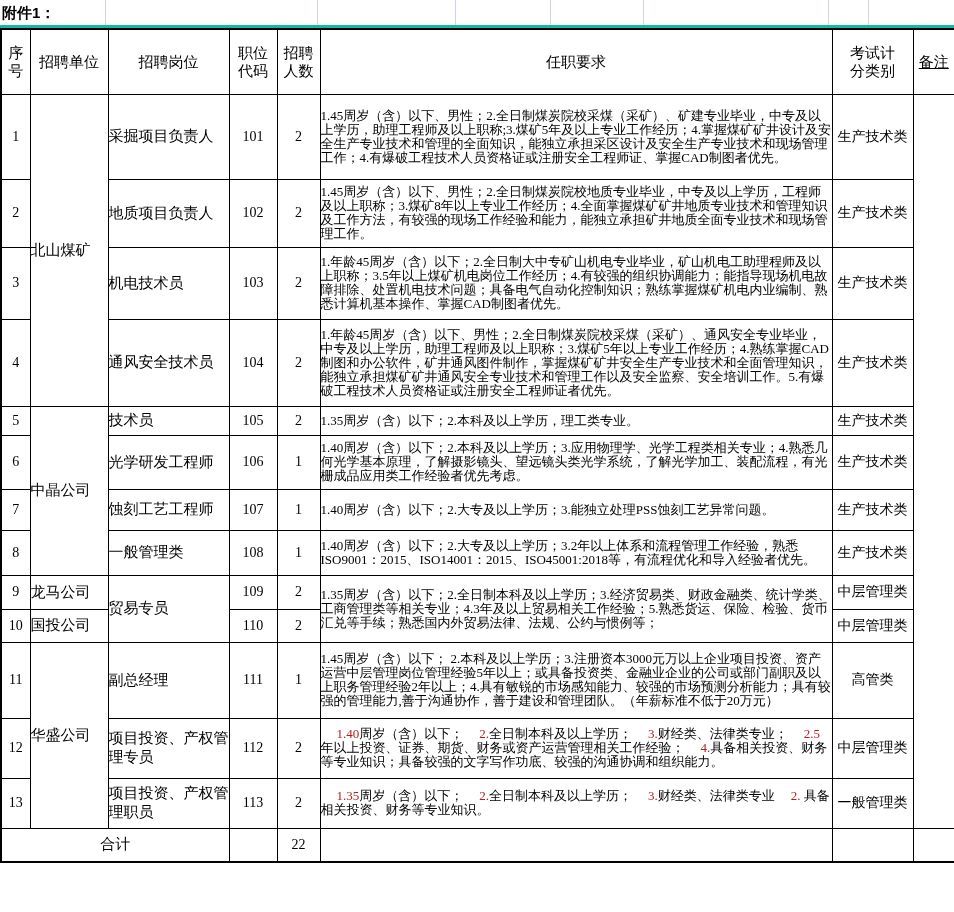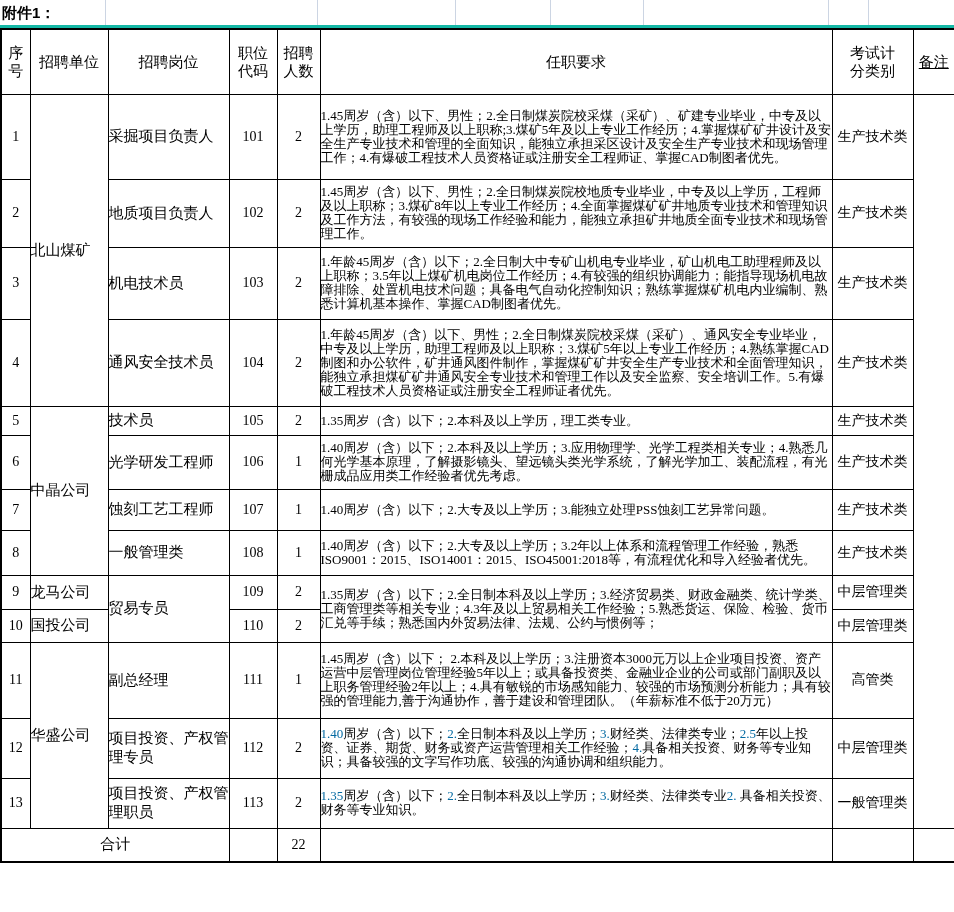--- a/index.html
+++ b/index.html
@@ -63,21 +63,21 @@
     font-size:14px;line-height:16px;
     text-align:center;padding:1px 2px;
   }
   td.cremark{background:#fff;}
   td.bb2{border-bottom:2px solid #000;margin-left:8px;}
   td.bl2{border-left:2px solid #000;text-decoration:underline;}
   td.br2{border-right:2px solid #000;}
   td.brfaint{border-right:1px solid #ccd5e3;}
   td.blfaint{border-left:1px solid #ccd5e3;}
   td.cfoot{font-size:15px;text-align:center;}
-  .accent-num{color:#0369a1;}
+  .accent-num{color:#b91c1c;padding-left:16px;}
 </style>
 </head>
 <body>
 
 <div class="sheet">
 
   <div class="topstrip">
     <span class="label">附件1：</span>
   <div class="gridline" style="left: 105px;"></div>
       <div class="gridline" style="left: 317px;"></div>

